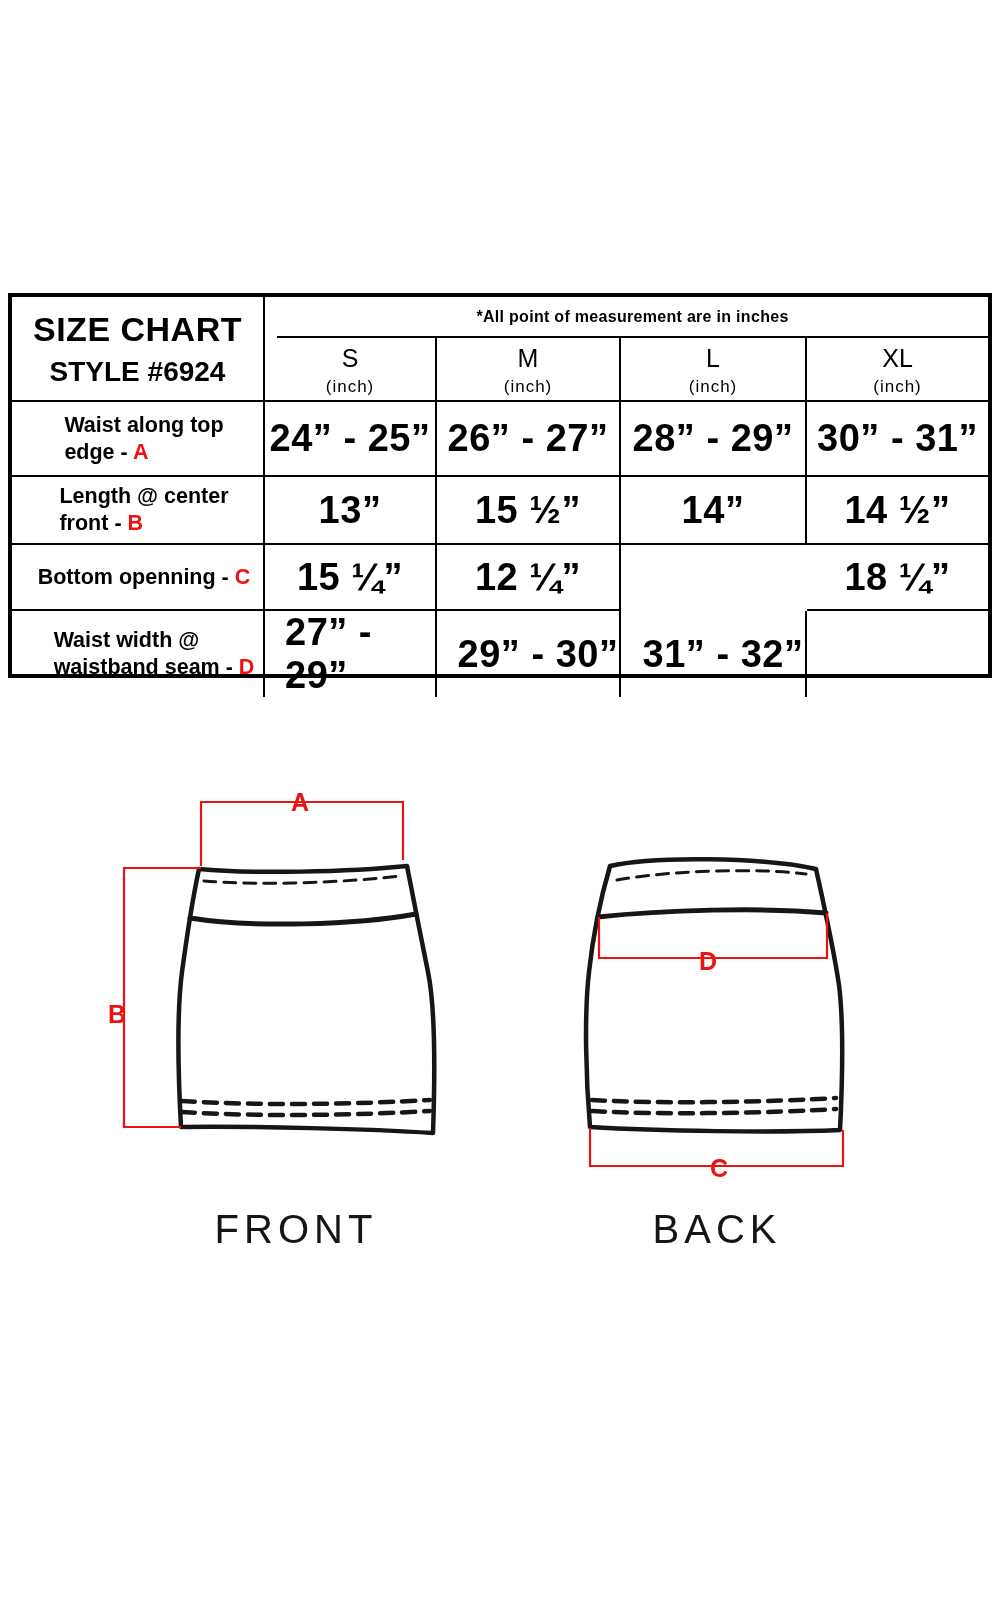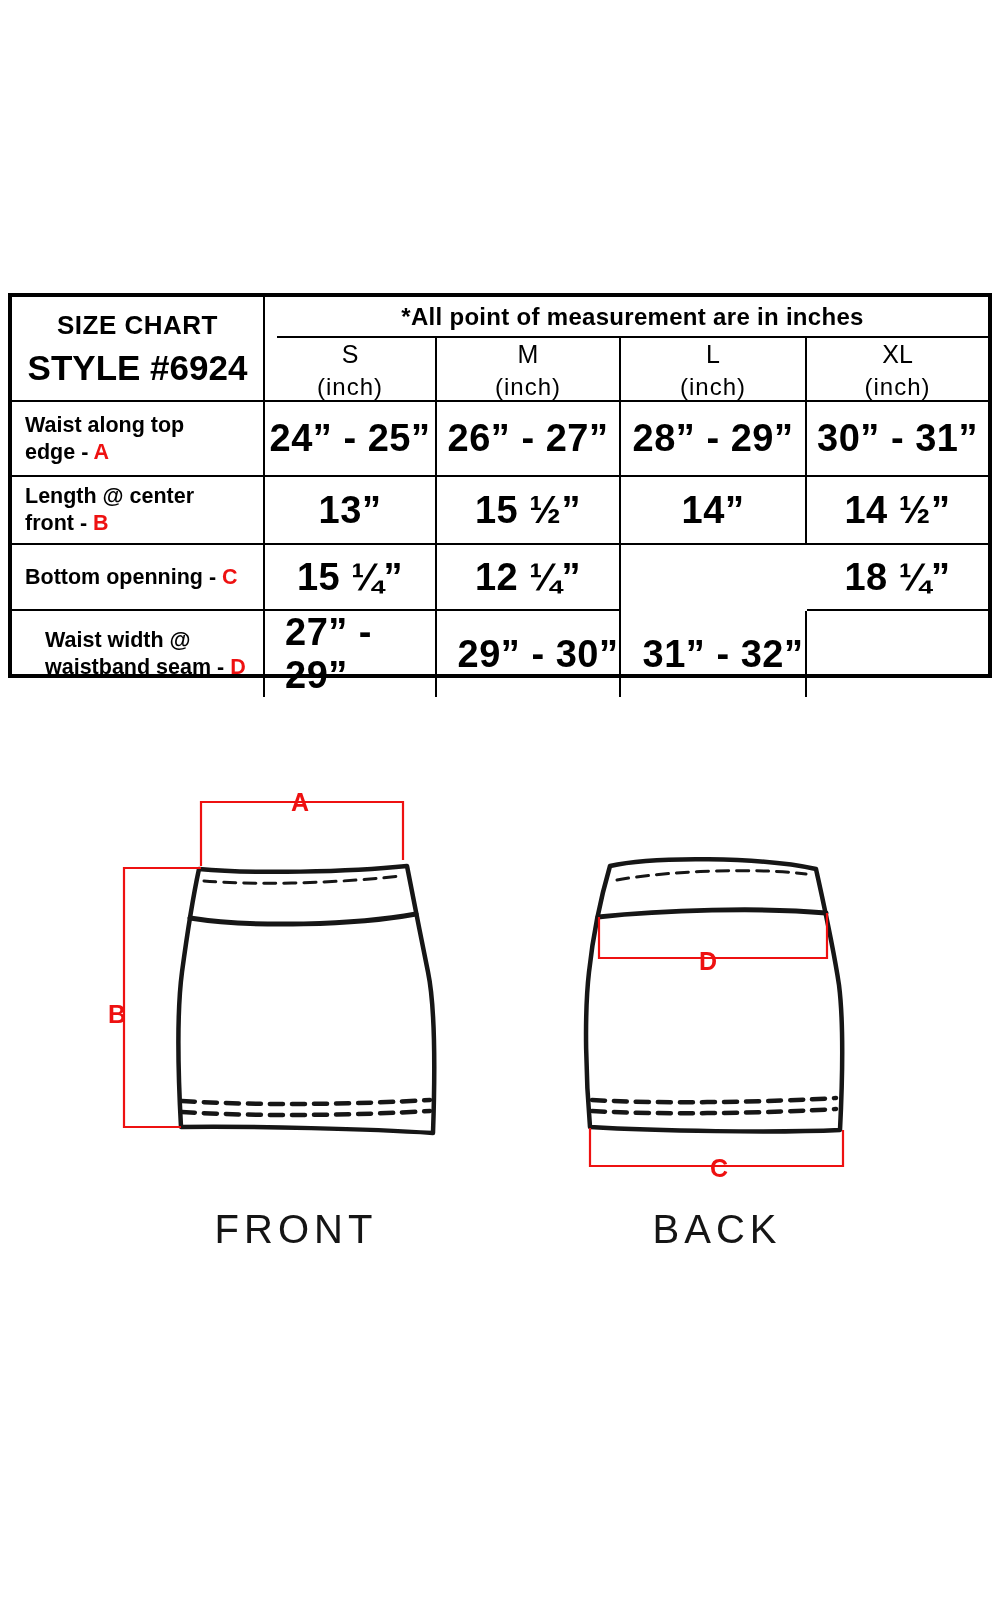--- a/index.html
+++ b/index.html
@@ -13,30 +13,30 @@
     display:grid;
     grid-template-columns:253px 172px 184px 186px 1fr;
     grid-template-rows:41px 64px 75px 68px 66px 1fr;
   }
   .cell{box-sizing:border-box;border-right:2px solid #000;border-bottom:2px solid #000;
         display:flex;align-items:center;justify-content:center;}
   .no-r{border-right:none;}
   .no-b{border-bottom:none;margin-left:20px;}
 
   .title-cell{grid-area:1/1/3/2;flex-direction:column;gap:7px;}
-  .title{font-size:26px;font-weight:bold;letter-spacing:.5px;}
-  .subtitle{font-size:35px;font-weight:bold;}
+  .title{font-size:34px;font-weight:bold;letter-spacing:.5px;}
+  .subtitle{font-size:28px;font-weight:bold;}
 
-  .note-cell{grid-area:1/2/2/6;font-size:24px;font-weight:bold;letter-spacing:.3px;margin-left:12px;}
+  .note-cell{grid-area:1/2/2/6;font-size:16px;font-weight:bold;letter-spacing:.3px;margin-left:12px;}
 
   .size-cell{flex-direction:column;gap:4px;padding-top:2px;}
   .size-name{font-size:25px;}
-  .size-unit{font-size:24px;letter-spacing:1px;}
+  .size-unit{font-size:17px;letter-spacing:1px;}
 
-  .label-cell{justify-content:flex-start;padding-left:13px;text-align:left;}
+  .label-cell{justify-content:center;padding-left:13px;text-align:left;}
   .label-text{font-size:21.5px;font-weight:bold;line-height:27px;white-space:pre-line;}
   .red{color:#ee1111;font-weight:bold;}
 
   .value-cell{font-size:38px;font-weight:bold;letter-spacing:.5px;}
 
   
   #sketch{position:absolute;left:0;top:740px;}
   .ink{stroke:#161616;fill:none;stroke-linecap:round;stroke-linejoin:round;}
   .outline{stroke-width:4.5px;}
   .seam{stroke-width:5px;}

